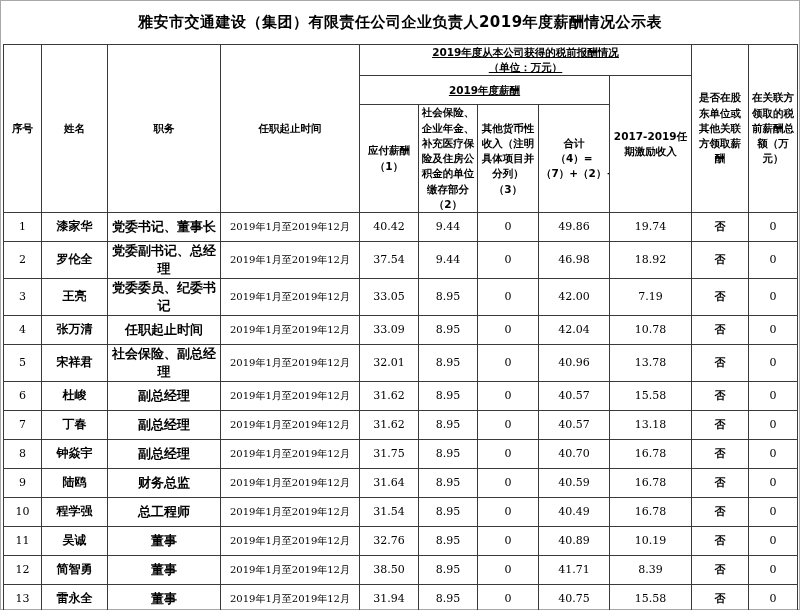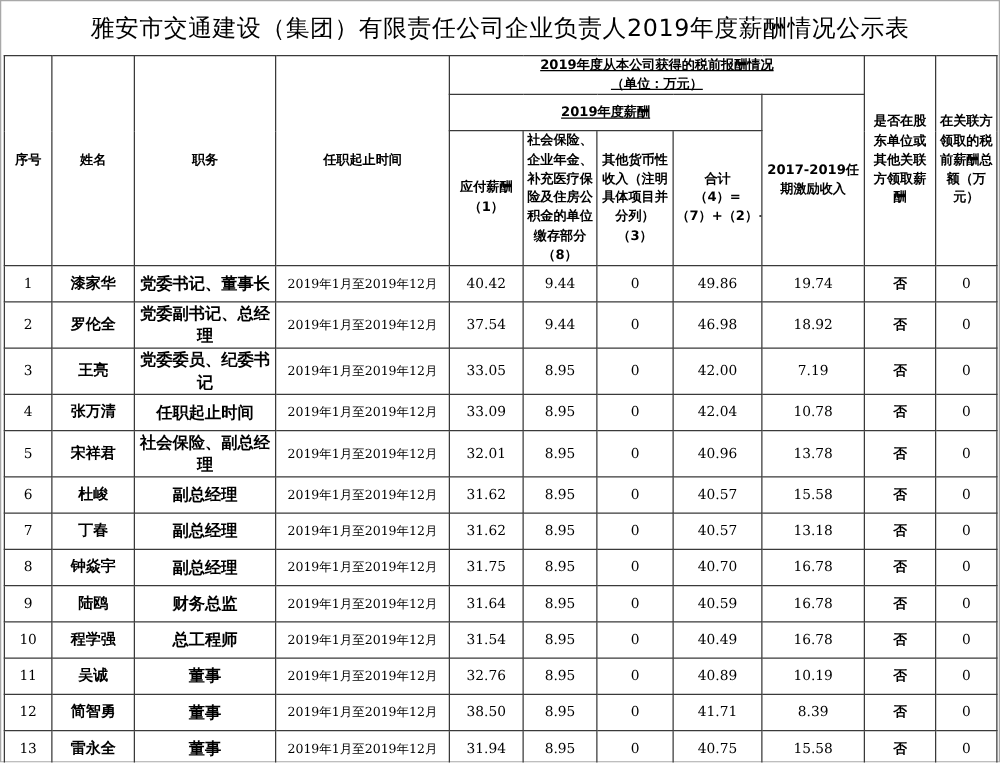--- a/index.html
+++ b/index.html
@@ -10,21 +10,21 @@
   }
   .page {
     box-sizing:border-box;
     width:800px; height:610px;
     border:1px solid #a8a8a8;
     background:#fff;
   }
   .title {
     height:43px;
     display:flex; align-items:center; justify-content:center;
-    font-weight:normal; font-size:19px; letter-spacing:0.5px;
+    font-weight:bold; font-size:15px; letter-spacing:0.5px;
     white-space:nowrap;
   }
   table.salary {
     border-collapse:collapse; table-layout:fixed;
     width:794px; margin:0 2px;
   }
   .salary th, .salary td {
     border:1px solid #3a3a3a;
     padding:0 2px;
     text-align:center; vertical-align:middle;
@@ -76,21 +76,21 @@
 （单位：万元）</th>
         <th rowspan="3">是否在股东单位或其他关联方领取薪酬</th>
         <th rowspan="3">在关联方领取的税前薪酬总额（万元）</th>
       </tr>
       <tr class="hrow2">
         <th colspan="4" class="group-hdr">2019年度薪酬</th>
         <th rowspan="2">2017-2019任期激励收入</th>
       </tr>
       <tr class="hrow3">
         <th>应付薪酬（1）</th>
-        <th>社会保险、企业年金、补充医疗保险及住房公积金的单位缴存部分（8）</th>
+        <th>社会保险、企业年金、补充医疗保险及住房公积金的单位缴存部分（2）</th>
         <th>其他货币性收入（注明具体项目并分列）（3）</th>
         <th class="pre-line">合计
 （4）=（7）+（2）+（3）</th>
       </tr>
     </thead>
     <tbody>
       <tr class="data-row">
         <td class="no">1</td>
         <td class="name">漆家华</td>
         <td class="pos">党委书记、董事长</td>

